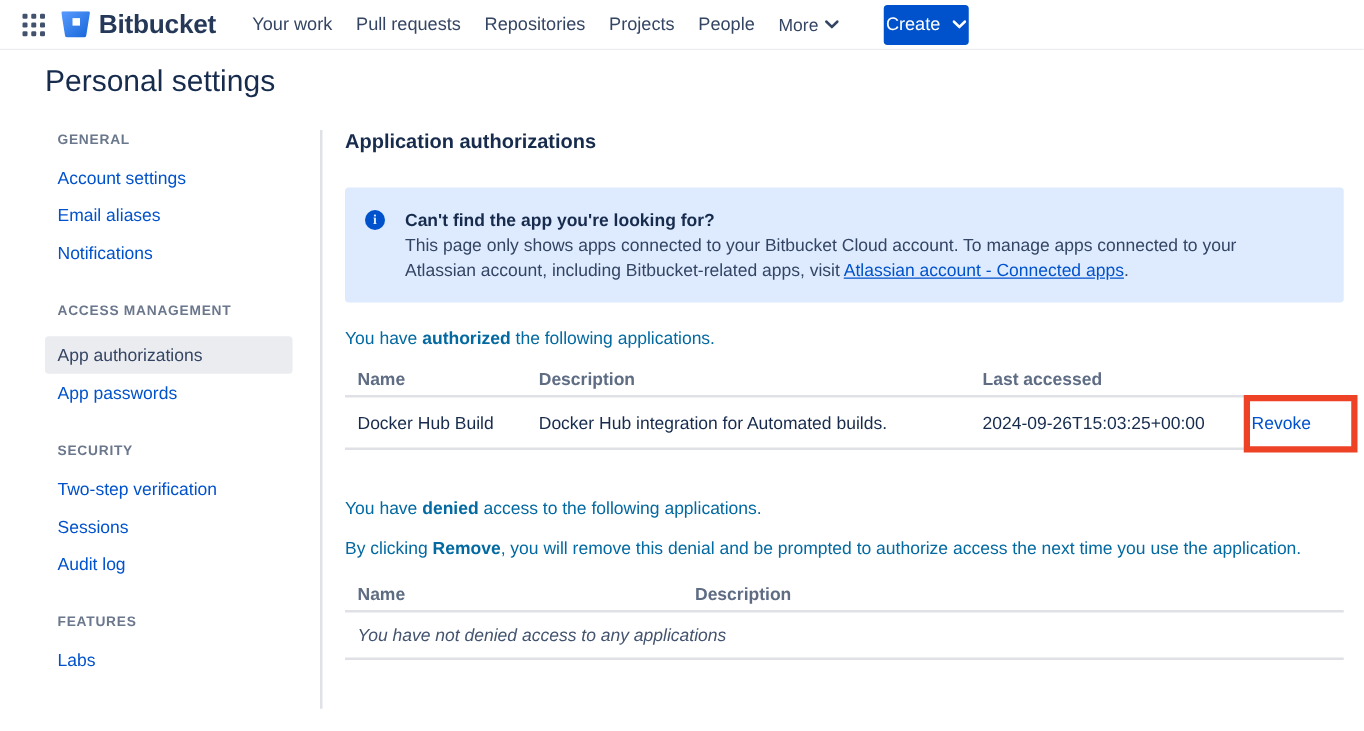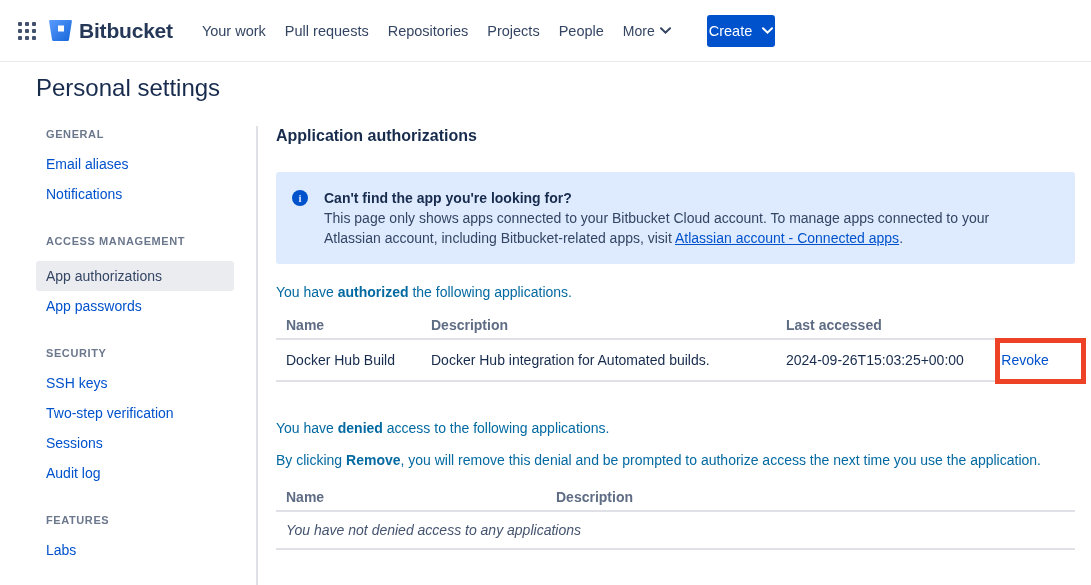--- a/index.html
+++ b/index.html
@@ -9,21 +9,21 @@
     font-size: 14px;
     color: #172B4D;
     background: #FFFFFF;
     position: relative;
     overflow: hidden;
   }
   a { text-decoration: none; }
 
   
   .topbar {
-    height: 62px;
+    height: 40px;
     display: flex;
     align-items: center;
     padding: 0 18px;
     border-bottom: 1px solid #EBECF0;
     background: #FFFFFF;
   }
   .grid-icon {
     width: 18px; height: 18px;
     display: grid;
     grid-template-columns: repeat(3, 4px);
@@ -238,31 +238,31 @@
   </button>
 </header>
 
 <h1 class="page-title">Personal settings</h1>
 
 <div class="layout">
 
   <aside class="sidebar">
     <div class="side-section">
       <div class="side-heading">GENERAL</div>
+      <a class="side-item">Account settings</a>
       <a class="side-item">Email aliases</a>
       <a class="side-item">Notifications</a>
     </div>
     <div class="side-section">
       <div class="side-heading">ACCESS MANAGEMENT</div>
       <a class="side-item selected">App authorizations</a>
       <a class="side-item">App passwords</a>
     </div>
     <div class="side-section">
       <div class="side-heading">SECURITY</div>
-      <a class="side-item">SSH keys</a>
       <a class="side-item">Two-step verification</a>
       <a class="side-item">Sessions</a>
       <a class="side-item">Audit log</a>
     </div>
     <div class="side-section">
       <div class="side-heading">FEATURES</div>
       <a class="side-item">Labs</a>
     </div>
   </aside>
 

